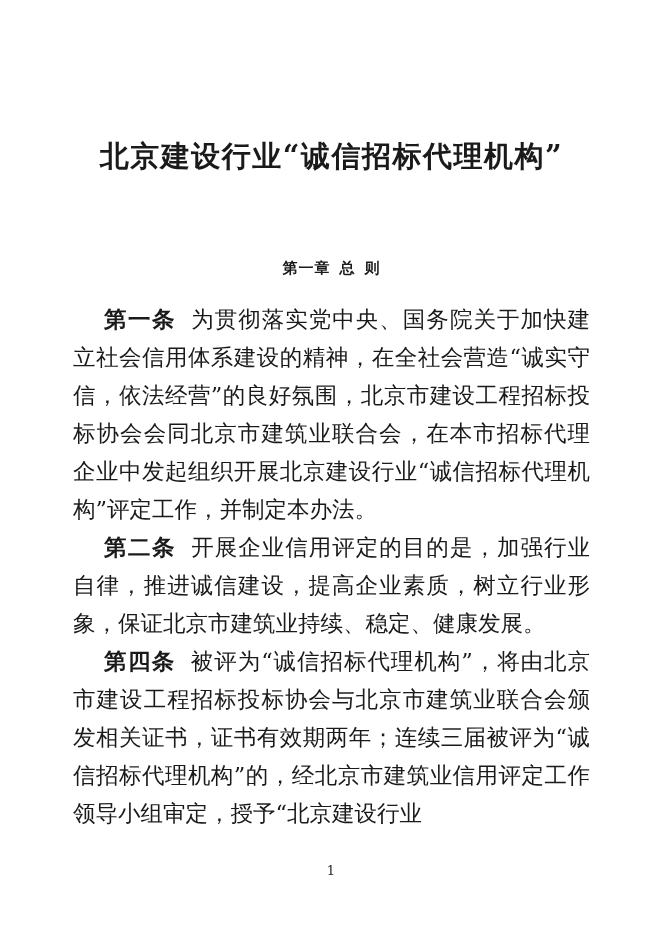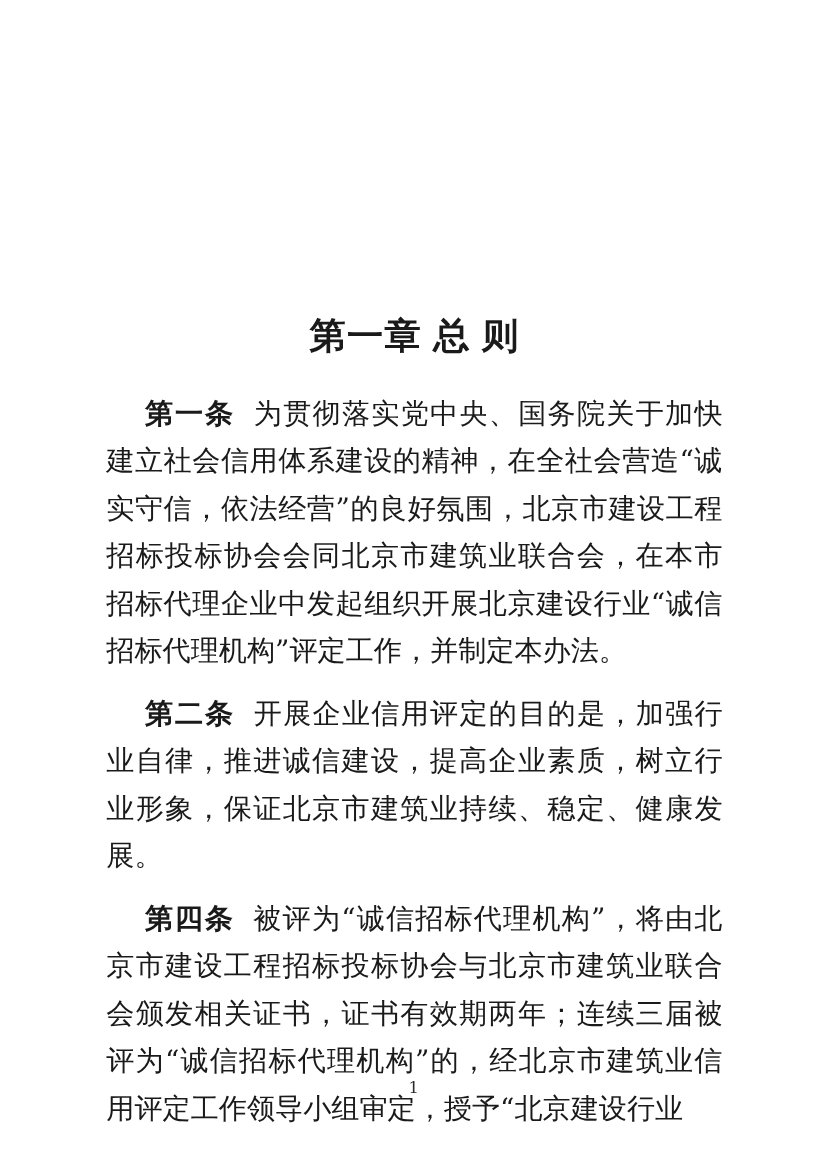--- a/index.html
+++ b/index.html
@@ -44,21 +44,21 @@
     white-space: nowrap;
   }
 
   
   .chapter-heading {
     position: absolute;
     left: 73px;
     top: 252px;
     width: 517px;
     text-align: center;
-    font-size: 29px;
+    font-size: 15px;
     font-weight: bold;
     line-height: 32px;
     letter-spacing: 1px;
   }
   .chapter-heading .gap {
     display: inline-block;
     width: 9px;
   }
 
   
@@ -67,21 +67,21 @@
     left: 73px;
     top: 300px;
     width: 517px;
   }
   .para {
     font-size: 22.5px;
     line-height: 38px;
     text-align: justify;
     text-justify: inter-character;
     text-align-last: left;
-    margin: 12px;
+    margin: 0;
     letter-spacing: 0px;
   }
   .para .indent {
     display: inline-block;
     width: 30px;
   }
   .para .article {
     font-weight: bold;
     letter-spacing: 0.5px;
   }
@@ -105,20 +105,21 @@
     line-height: 18px;
     color: #2a2a2a;
   }
 </style>
 </head>
 <body>
 
 <div class="page">
 
   <div class="doc-title">
+    <span class="tline">北京建设行业“诚信招标代理机构”</span>
   </div>
 
   <div class="chapter-heading">
     <span>第一章</span><span class="gap"></span><span>总</span><span class="gap"></span><span>则</span>
   </div>
 
   <div class="body-block">
 
     <p class="para"><span class="indent"></span><span class="article">第一条</span><span class="sp"></span><span>为贯彻落实党中央、国务院关于加快建立社会信用体系建设的精神，在全社会营造“诚实守信，依法经营”的良好氛围，北京市建设工程招标投标协会会同北京市建筑业联合会，在本市招标代理企业中发起组织开展北京建设行业“诚信招标代理机构”评定工作，并制定本办法。</span></p>
 

